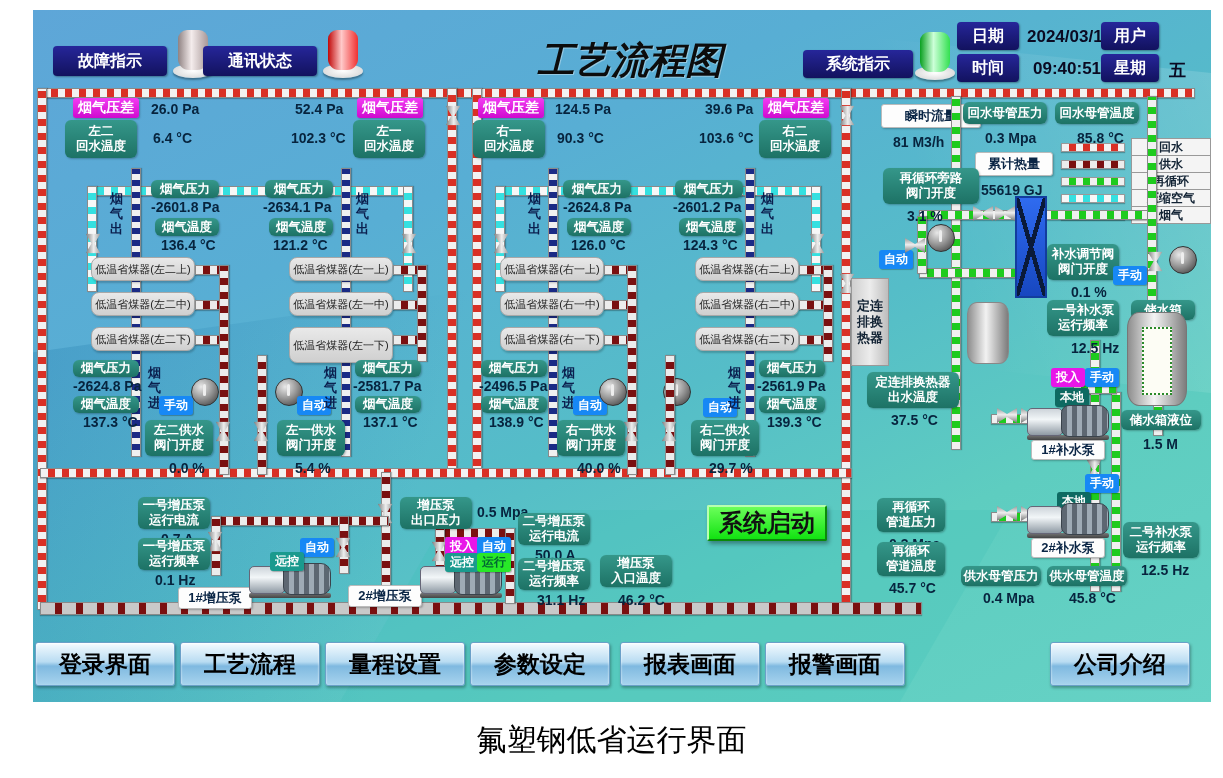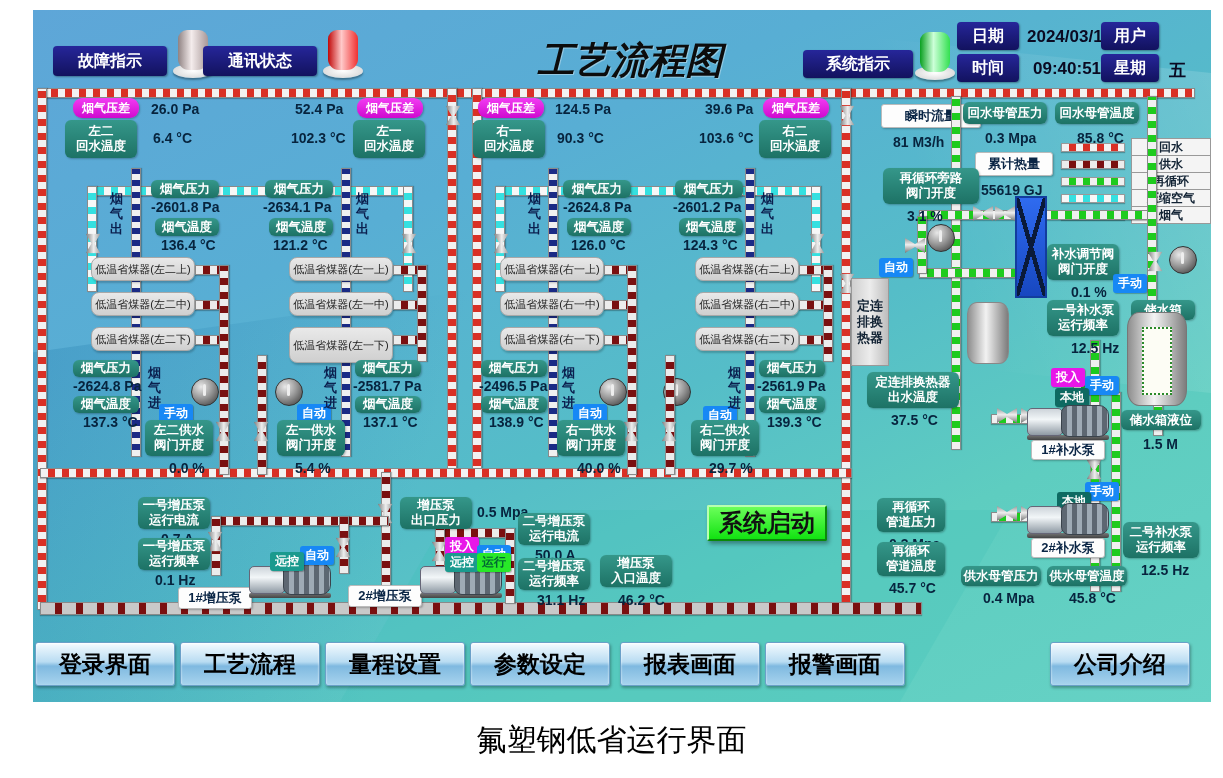--- a/index.html
+++ b/index.html
@@ -17,31 +17,31 @@
   .rec.ph{background:repeating-linear-gradient(90deg,#f0f0f0 0 7px,#1ecb1e 7px 14px);}
   .rec.pv{background:repeating-linear-gradient(0deg,#f0f0f0 0 7px,#1ecb1e 7px 14px);}
   .air.ph{background:repeating-linear-gradient(90deg,#f7f7f7 0 7px,#35e0e0 7px 14px);}
   .air.pv{background:repeating-linear-gradient(0deg,#f7f7f7 0 7px,#35e0e0 7px 14px);}
   .gas.ph{background:repeating-linear-gradient(90deg,#f0f0f0 0 6px,#1a2a85 6px 12px);}
   .gas.pv{background:repeating-linear-gradient(0deg,#f0f0f0 0 6px,#1a2a85 6px 12px);}
   .supg.ph{height:11px;background:repeating-linear-gradient(90deg,#c9c9c9 0 14px,#7a1010 14px 21px);}
   
   .tl,.tm,.tnavy,.twhite,.tgray{position:absolute;display:flex;align-items:center;justify-content:center;text-align:center;box-sizing:border-box;}
   .tl{background:linear-gradient(180deg,#35978a,#1d7265);color:#fff;font-size:12.5px;font-weight:bold;line-height:1.2;border-radius:6px;white-space:pre-line;padding:1px 2px;box-shadow:1px 1px 2px rgba(0,0,0,.25);}
-  .tm{background:linear-gradient(180deg,#f23cf2,#cf0acf);color:#fff;font-size:12px;font-weight:bold;border-radius:9px;box-shadow:1px 1px 2px rgba(0,0,0,.25);}
+  .tm{background:linear-gradient(180deg,#f23cf2,#cf0acf);color:#fff;font-size:14px;font-weight:bold;border-radius:3px;box-shadow:1px 1px 2px rgba(0,0,0,.25);}
   .tnavy{background:linear-gradient(180deg,#26269a,#12125e);color:#fff;font-size:16px;font-weight:bold;border-radius:4px;box-shadow:1px 1px 2px rgba(0,0,0,.35);}
   .twhite{background:#fdfdfd;color:#0a2545;border:1px solid #bbb;font-size:13px;font-weight:bold;border-radius:3px;box-shadow:1px 1px 2px rgba(0,0,0,.25);white-space:nowrap;}
   .tgray{background:linear-gradient(180deg,#e9e9e9,#cfcfcf);border:1px solid #a8a8a8;border-radius:8px;color:#222;font-size:11px;font-weight:normal;box-shadow:1px 2px 2px rgba(0,0,0,.2);white-space:nowrap;}
   .val{position:absolute;color:#07243e;font-size:14px;font-weight:bold;white-space:nowrap;}
   .vtext{position:absolute;width:15px;font-size:13px;font-weight:bold;color:#0b1f4e;line-height:1.15;text-align:center;word-break:break-all;}
   .leglab{position:absolute;width:78px;height:16px;background:#f4f4f4;border:1px solid #999;color:#123;font-size:12px;font-weight:bold;display:flex;align-items:center;justify-content:center;}
   .legline{position:absolute;width:62px;height:7px;border:1px solid #999;}
   
   .tag{position:absolute;font-size:12px;font-weight:bold;color:#fff;padding:1px 5px;border-radius:3px;white-space:nowrap;box-shadow:1px 1px 1px rgba(0,0,0,.25);}
-  .tag.blue{background:#1788f5;margin-top:8px;}
+  .tag.blue{background:#1788f5;}
   .tag.mag{background:#e816e8;}
   .tag.teal{background:#1a9a8e;}
   .tag.dteal{background:#0e6a62;}
   .tag.green{background:#28e828;color:#063;}
   
   .lamp{position:absolute;width:40px;height:50px;}
   .lamp .plate{position:absolute;left:0;bottom:2px;width:40px;height:14px;border-radius:50%;background:radial-gradient(#fff,#cfcfcf);box-shadow:0 2px 2px rgba(0,0,0,.35);}
   .lamp .bulb{position:absolute;left:5px;top:0;width:30px;height:40px;border-radius:9px 9px 11px 11px;}
   .bulb.gray{background:linear-gradient(90deg,#8f8282,#f4ecec 45%,#a89898);}
   .bulb.red{background:linear-gradient(90deg,#c00808,#ffc9c9 45%,#f03030);}

